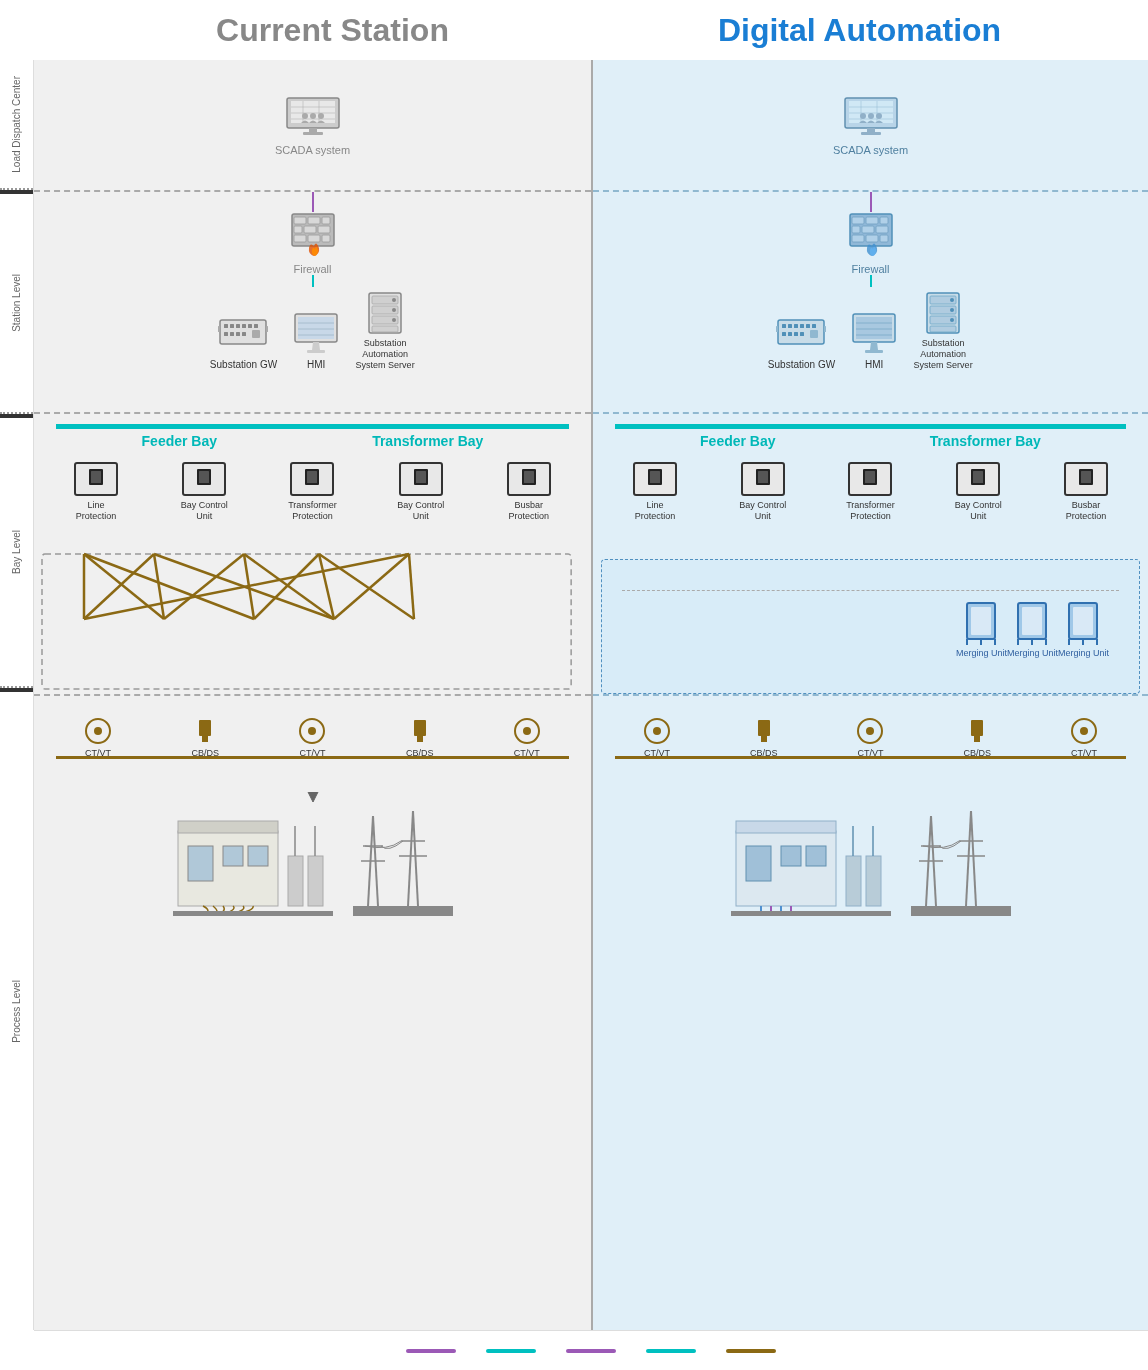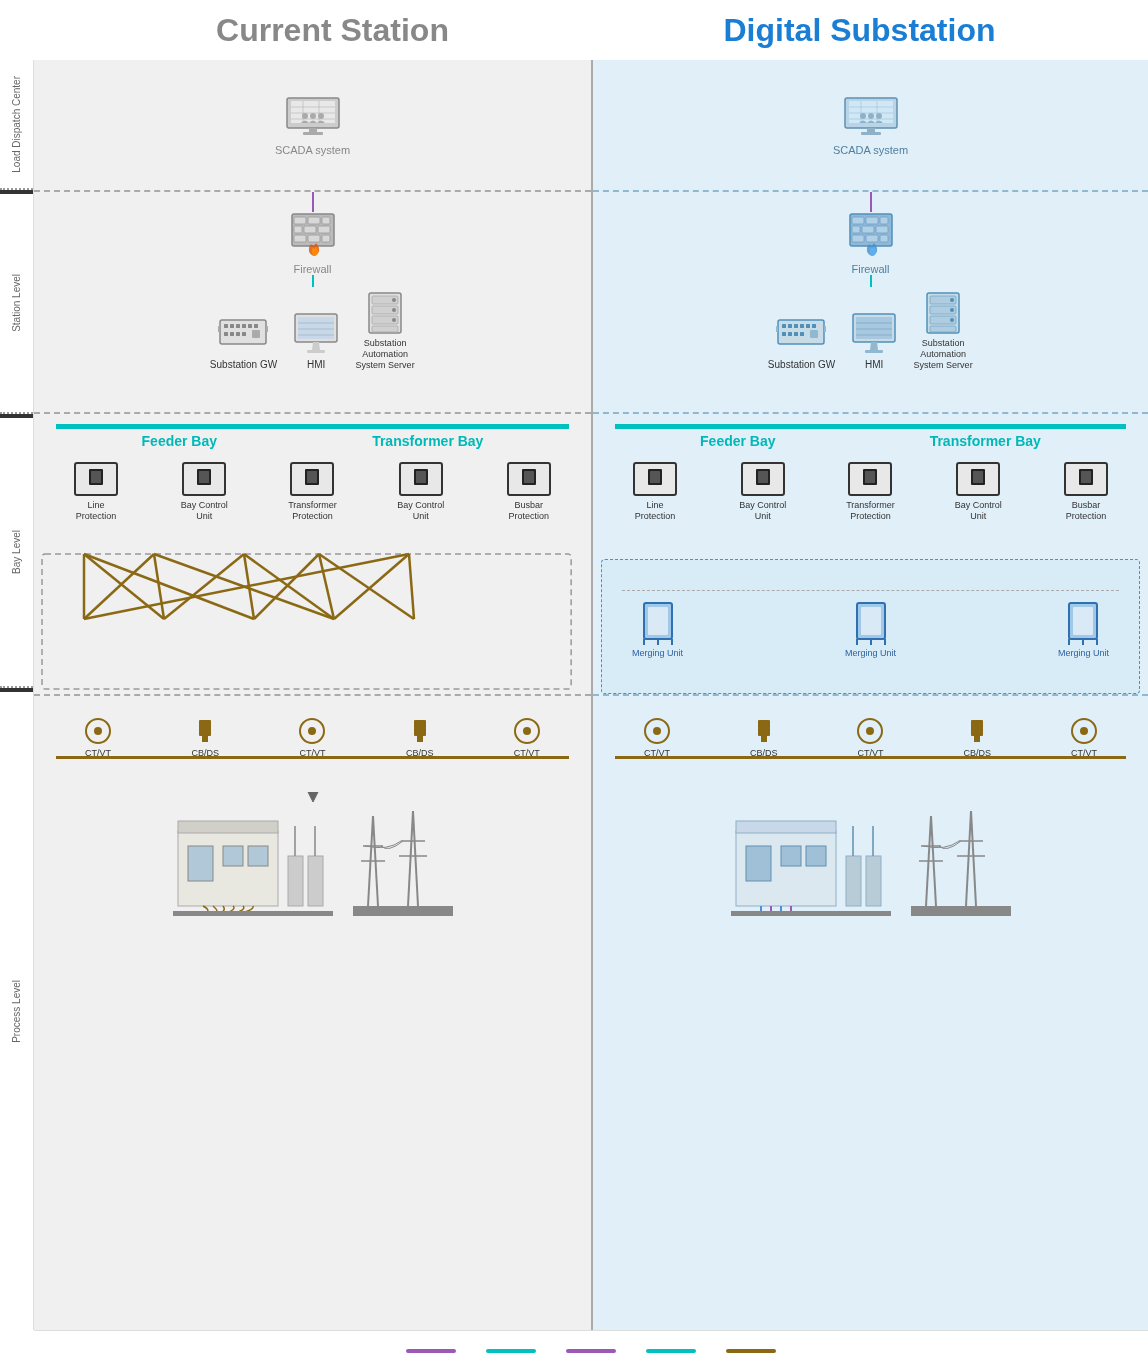--- a/index.html
+++ b/index.html
@@ -44,21 +44,21 @@
       padding-right: 20px;
     }
   </style>
 </head>
 <body>
 
 <div class="main-container">
 
   <div class="title-row" style="padding-left:34px;">
     <div class="title-left">Current Station</div>
-    <div class="title-right">Digital Substation</div>
+    <div class="title-right">Digital Automation</div>
   </div>
 
   <div style="display:flex; flex:1; position:relative;">
 
     <div style="width:34px; display:flex; flex-direction:column; background:#fff; border-right:1px solid #ddd; position:relative; z-index:10;">
 
       <div style="height:130px; display:flex; align-items:center; justify-content:center; border-bottom:2px dotted #999;">
         <span style="writing-mode:vertical-lr; transform:rotate(180deg); font-size:10px; color:#666; text-align:center; line-height:1.2;">Load Dispatch Center</span>
       </div>
       <div style="height:4px; background:#333;"></div>
@@ -532,21 +532,21 @@
                 <rect x="18" y="10" width="10" height="12" rx="0.5" fill="#555"></rect>
               </svg>
               <span style="font-size:9px; color:#333; text-align:center; max-width:52px; line-height:1.2;">Busbar Protection</span>
             </div>
           </div>
 
           <div style="position:absolute; bottom:0; left:8px; right:8px; height:135px; border:1.5px dashed #5090c0; border-radius:4px; background:rgba(200,230,250,0.3);">
 
             <div style="border-top:1.5px dashed #aaa; margin:30px 20px 0;"></div>
 
-            <div style="display:flex; justify-content:space-between; padding:0 30px; margin-top:10px;">
+            <div style="display:flex; justify-content:flex-end; padding:0 30px; margin-top:10px;">
               <div style="display:flex; flex-direction:column; align-items:center; gap:3px;">
                 <svg width="36" height="44" viewBox="0 0 36 44">
                   <rect x="4" y="2" width="28" height="36" rx="2" fill="#a0c8e8" stroke="#3070b0" stroke-width="2"></rect>
                   <rect x="8" y="6" width="20" height="28" rx="1" fill="white" opacity="0.6"></rect>
                   <line x1="4" y1="38" x2="4" y2="44" stroke="#3070b0" stroke-width="2"></line>
                   <line x1="18" y1="38" x2="18" y2="44" stroke="#3070b0" stroke-width="2"></line>
                   <line x1="32" y1="38" x2="32" y2="44" stroke="#3070b0" stroke-width="2"></line>
                 </svg>
                 <span style="font-size:9px; color:#3060a0; text-align:center;">Merging Unit</span>
               </div>

